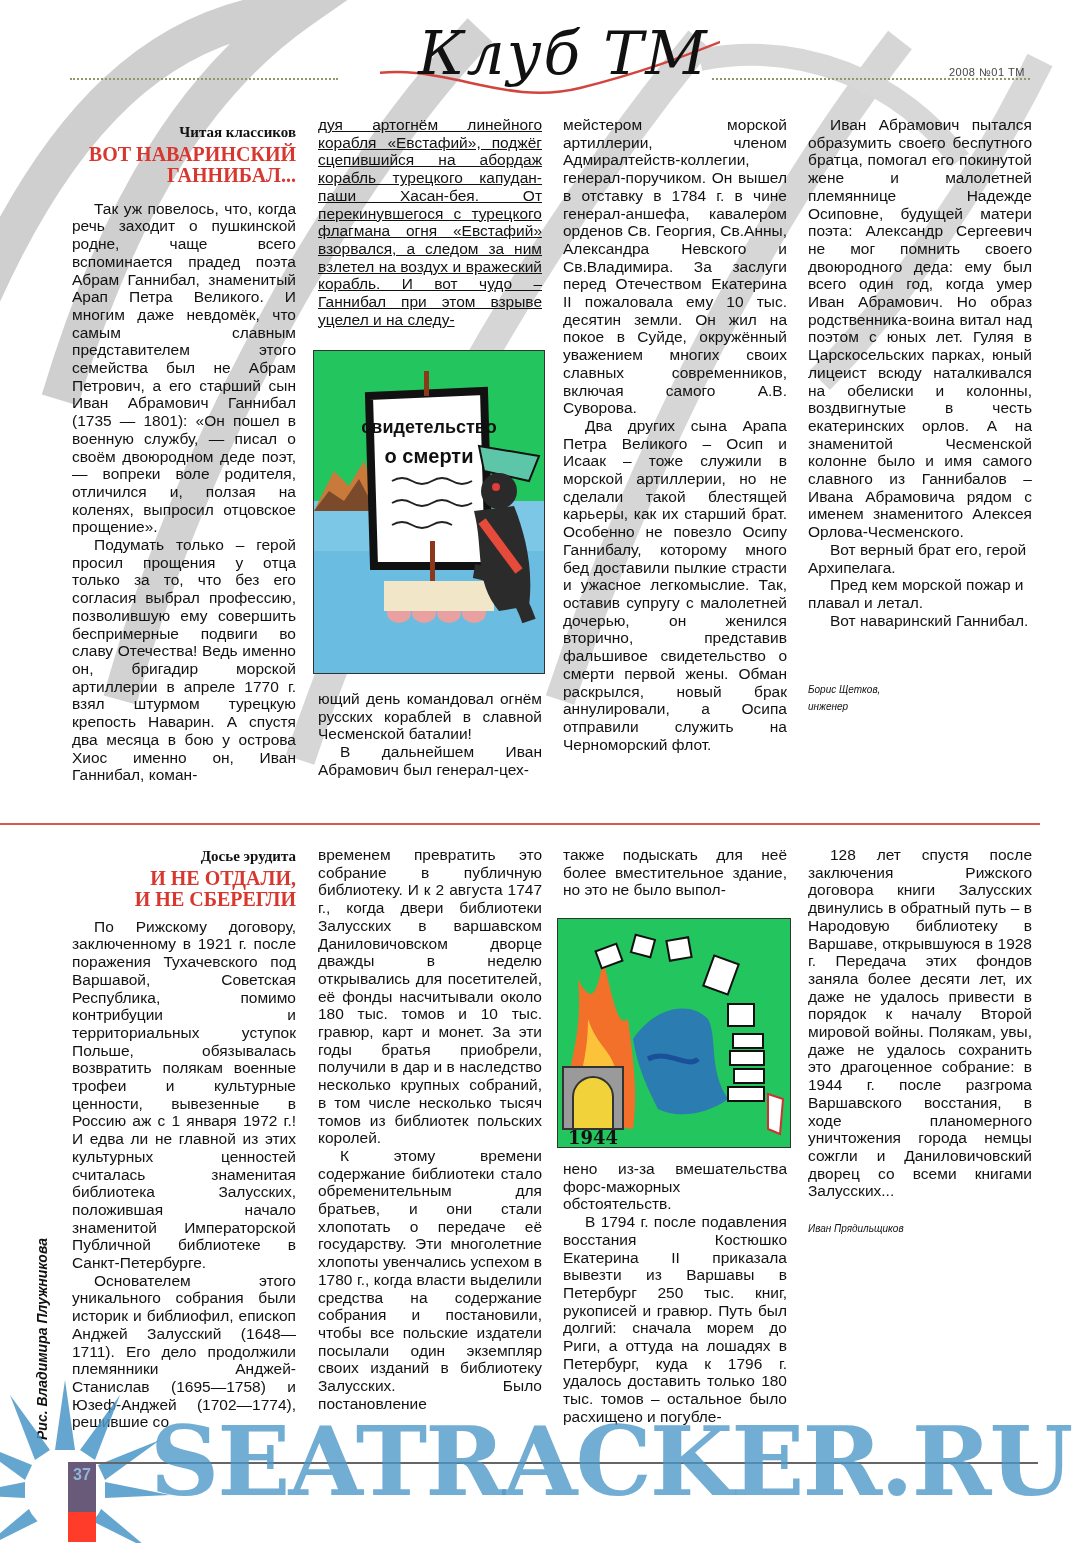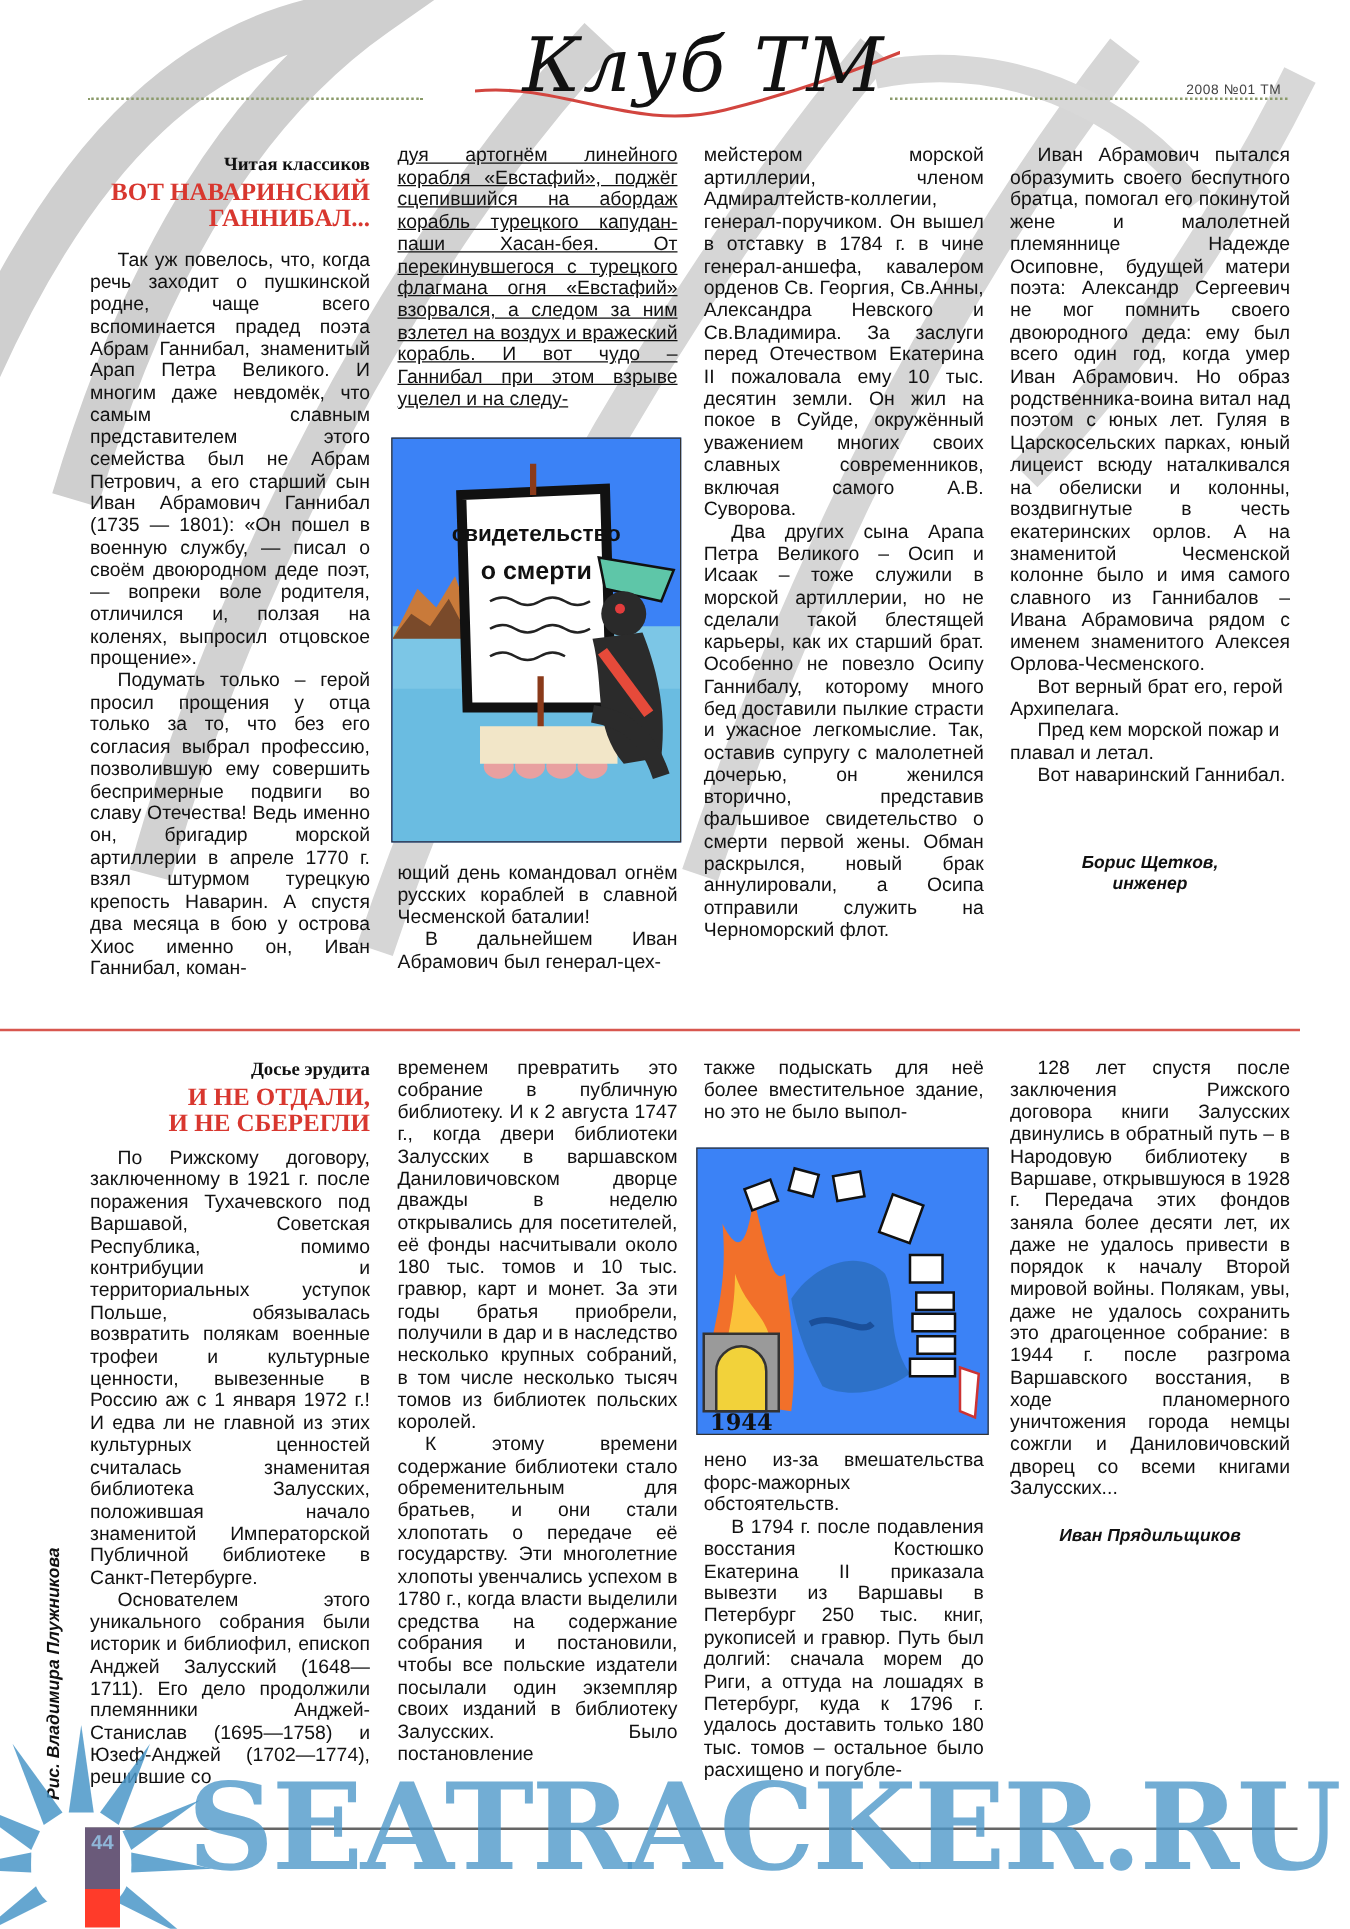--- a/index.html
+++ b/index.html
@@ -8,23 +8,23 @@
   .header{position:absolute;left:0;top:0;width:1080px;height:100px;z-index:2;}
   .hdr-line{position:absolute;top:78px;height:0;border-top:2px dotted #8a9a6a;}
   .issue{position:absolute;right:55px;top:66px;font-size:11px;color:#444;letter-spacing:0.5px;}
   .logo{position:absolute;left:380px;top:18px;width:340px;height:80px;}
   .logo-text{position:absolute;left:10px;top:0;font-family:"DejaVu Serif",serif;font-style:italic;font-size:60px;color:#111;letter-spacing:2px;margin-left:28px;}
   .col{position:absolute;z-index:3;font-size:15.5px;line-height:17.7px;text-align:justify;}
   .col p{margin:0;text-indent:22px;}
   .col p.noind{text-indent:0;}
   .rubric{font-family:"Liberation Serif",serif;font-weight:bold;font-size:15px;text-align:right;margin:12px 0 2px 0;}
   .headline{font-family:"Liberation Serif",serif;font-weight:bold;font-size:20px;line-height:21px;color:#d8372f;text-align:right;margin:0 0 14px 0;text-transform:uppercase;}
-  .sig{font-weight:bold;font-style:italic;text-align:center;font-size:14px;line-height:17px;}
+  .sig{font-weight:normal;font-style:italic;text-align:left;font-size:10px;line-height:17px;}
   .divider{position:absolute;left:0;top:823px;width:1040px;border-top:2px solid #d8574f;z-index:3;}
-  .pic{position:absolute;border:1.5px solid #333;background:#3b82f6;z-index:3;overflow:hidden;}
+  .pic{position:absolute;border:1.5px solid #333;background:#22c55e;z-index:3;overflow:hidden;}
   .credit{position:absolute;left:36px;top:1230px;transform:rotate(-90deg);transform-origin:left top;font-size:14px;font-weight:bold;font-style:italic;white-space:nowrap;z-index:4;}
   .credit-wrap{position:absolute;left:34px;top:1440px;width:20px;height:230px;}
   .bottom-rule{position:absolute;left:68px;top:1462px;width:970px;border-top:2px solid #666;z-index:4;}
   .pagenum{position:absolute;left:68px;top:1462px;width:28px;height:80px;background:linear-gradient(#6a5a7a 0 62%, #ff3b2a 62% 100%);z-index:5;}
   .pagenum span{display:block;color:#8fb6d8;font-weight:bold;font-size:16px;text-align:center;padding-top:4px;}
   .watermark{position:absolute;left:150px;top:1405px;font-family:"DejaVu Serif",serif;font-weight:bold;font-size:96px;color:rgba(74,150,200,0.78);letter-spacing:-2px;z-index:6;white-space:nowrap;}
   .sun{position:absolute;left:-40px;top:1380px;width:210px;height:210px;z-index:4;}
 </style>
 </head>
 <body>
@@ -181,15 +181,15 @@
     <polygon points="10,60 72,85 65,100"></polygon>
     <polygon points="0,115 65,102 65,118"></polygon>
     <polygon points="20,170 70,128 80,140"></polygon>
     <polygon points="190,170 130,140 140,128"></polygon>
   </g>
   <circle cx="105" cy="112" r="40" fill="#fff"></circle>
 </svg>
 
 <div class="bottom-rule"></div>
 <div class="pagenum">
-  <span>44</span>
+  <span>37</span>
 </div>
 <div class="watermark">SEATRACKER.RU</div>
 
 </body></html>

